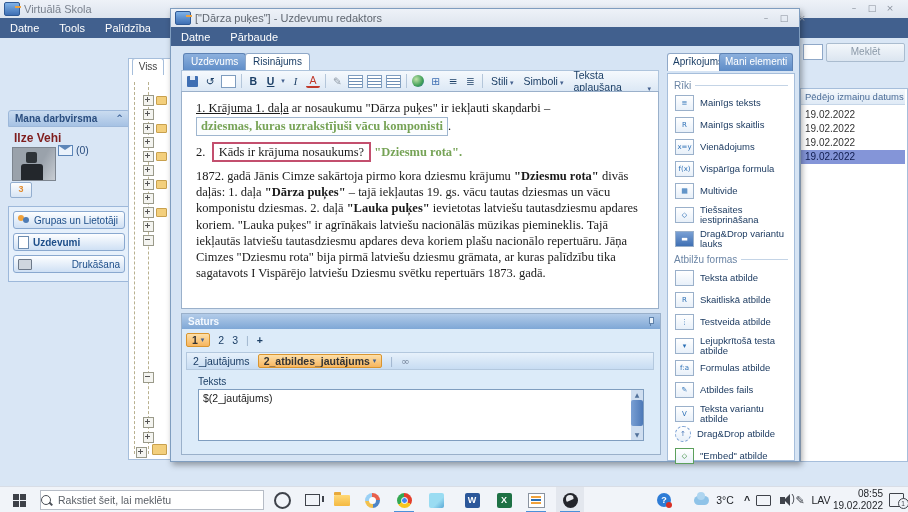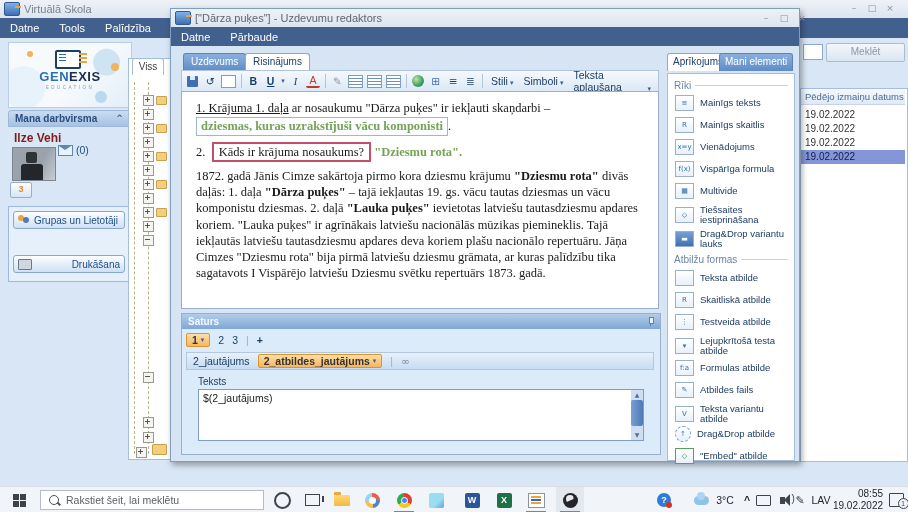--- a/index.html
+++ b/index.html
@@ -145,21 +145,21 @@
   .tool-ic.dash{border-style:dashed;border-color:#7aa0d4;border-radius:50%;width:14px;height:14px;color:#3f6fb3;}
   .tool-lbl{font-size:9.5px;color:#17365d;line-height:1.05;}
 
   
   #taskbar{left:0;top:486px;width:908px;height:26px;background:#f1f4f9;border-top:1px solid #d8dde6;}
   .tb-cell{position:absolute;top:0;height:26px;display:flex;align-items:center;justify-content:center;}
   .active-underline::after{content:"";position:absolute;left:4px;right:4px;bottom:0;height:2px;background:#4a90d9;}
   .winlogo{width:13px;height:13px;display:grid;grid-template-columns:6px 6px;grid-template-rows:6px 6px;gap:1px;}
   .winlogo div{background:#3d4148;}
   #tb-search{left:40px;top:3px;width:224px;height:20px;background:#fff;border:1px solid #b6bcc6;
-    display:flex;align-items:center;gap:7px;padding:0 8px;box-sizing:border-box;font-size:10.5px;color:#5a5f66;}
+    display:flex;align-items:center;gap:7px;padding:0 0;box-sizing:border-box;font-size:10.5px;color:#5a5f66;}
   .mag{width:8px;height:8px;border:1.5px solid #4a4f57;border-radius:50%;position:relative;flex:none;}
   .mag::after{content:"";position:absolute;left:7px;top:7px;width:4px;height:1.5px;background:#4a4f57;transform:rotate(45deg);}
   .ring{width:13px;height:13px;border:2px solid #3f434b;border-radius:50%;}
   .tview{width:13px;height:10px;border:1.5px solid #3f434b;position:relative;}
   .tview::after{content:"";position:absolute;right:-5px;top:1px;width:2px;height:6px;background:#3f434b;}
   .folder{width:16px;height:11px;background:linear-gradient(#ffd978,#f4b942);border-radius:1px;position:relative;}
   .folder::before{content:"";position:absolute;left:0;top:-3px;width:7px;height:3px;background:#e8a93a;border-radius:1px 1px 0 0;}
   .paint{width:15px;height:15px;border-radius:50%;background:conic-gradient(#e8604c 0 25%,#4f86c6 25% 50%,#f2c14e 50% 75%,#9ad0f5 75%);position:relative;}
   .paint::after{content:"";position:absolute;left:4px;top:4px;width:7px;height:7px;background:#fdfdfd;border-radius:50%;}
   .chrome{width:15px;height:15px;border-radius:50%;background:conic-gradient(#e33e2b 0 33%,#f7c51e 33% 66%,#34a853 66%);position:relative;}
@@ -198,48 +198,44 @@
     <span class="winbtn ic">–</span>
     <span class="winbtn ic">□</span>
     <span class="winbtn ic">×</span>
   </div>
   <div class="abs" id="mw-menubar">
     <span class="menu-item">Datne</span>
     <span class="menu-item">Tools</span>
     <span class="menu-item">Palīdzība</span>
   </div>
 
-  <div class="abs" id="logo">
-    <span class="logo-dot" style="left:18px;top:8px;width:6px;height:6px;background:#f0b45c;"></span>
-    <span class="logo-dot" style="left:102px;top:20px;width:8px;height:8px;background:#f0b45c;"></span>
-    <span class="logo-dot" style="left:86px;top:48px;width:12px;height:12px;background:#bcd8ee;"></span>
-    <div id="logo-book"></div>
-    <div id="logo-text"><span style="color:#2b6fb5;">GEN</span><span style="color:#1b2c4e;">EXIS</span></div>
-    <div id="logo-sub">EDUCATION</div>
-  </div>
 
   <div class="abs" id="pane-hdr">
     <span>Mana darbvirsma</span>
     <span class="ic" style="font-size:8px;color:#40659a;">^</span>
   </div>
   <div class="abs" id="user-name">Ilze Vehi</div>
   <div class="abs" id="avatar">
     <div class="fig-head"></div>
       <div class="fig-body"></div>
   </div>
   <div class="abs" id="mail-row">
     <span class="envelope"></span>
     <span>(0)</span>
   </div>
   <div class="abs" id="badge-btn">3</div>
 
   <div class="abs" id="nav-box">
     <div class="nav-btn" style="top:4px;">
       <span class="ppl-ic"></span>
       <span>Grupas un Lietotāji</span>
+    </div>
+    <div class="nav-btn" style="top:26px;font-weight:bold;">
+      <span class="doc-ic"></span>
+      <span>Uzdevumi</span>
     </div>
     <div class="nav-btn" style="top:48px;justify-content:space-between;">
       <span class="prn-ic"></span>
       <span>Drukāšana</span>
     </div>
   </div>
 
   <div class="abs" id="tree"></div>
   <div class="abs" id="tree-tab">Viss</div>
   <div class="dotline" style="left:134px;top:82px;height:372px;"></div>

